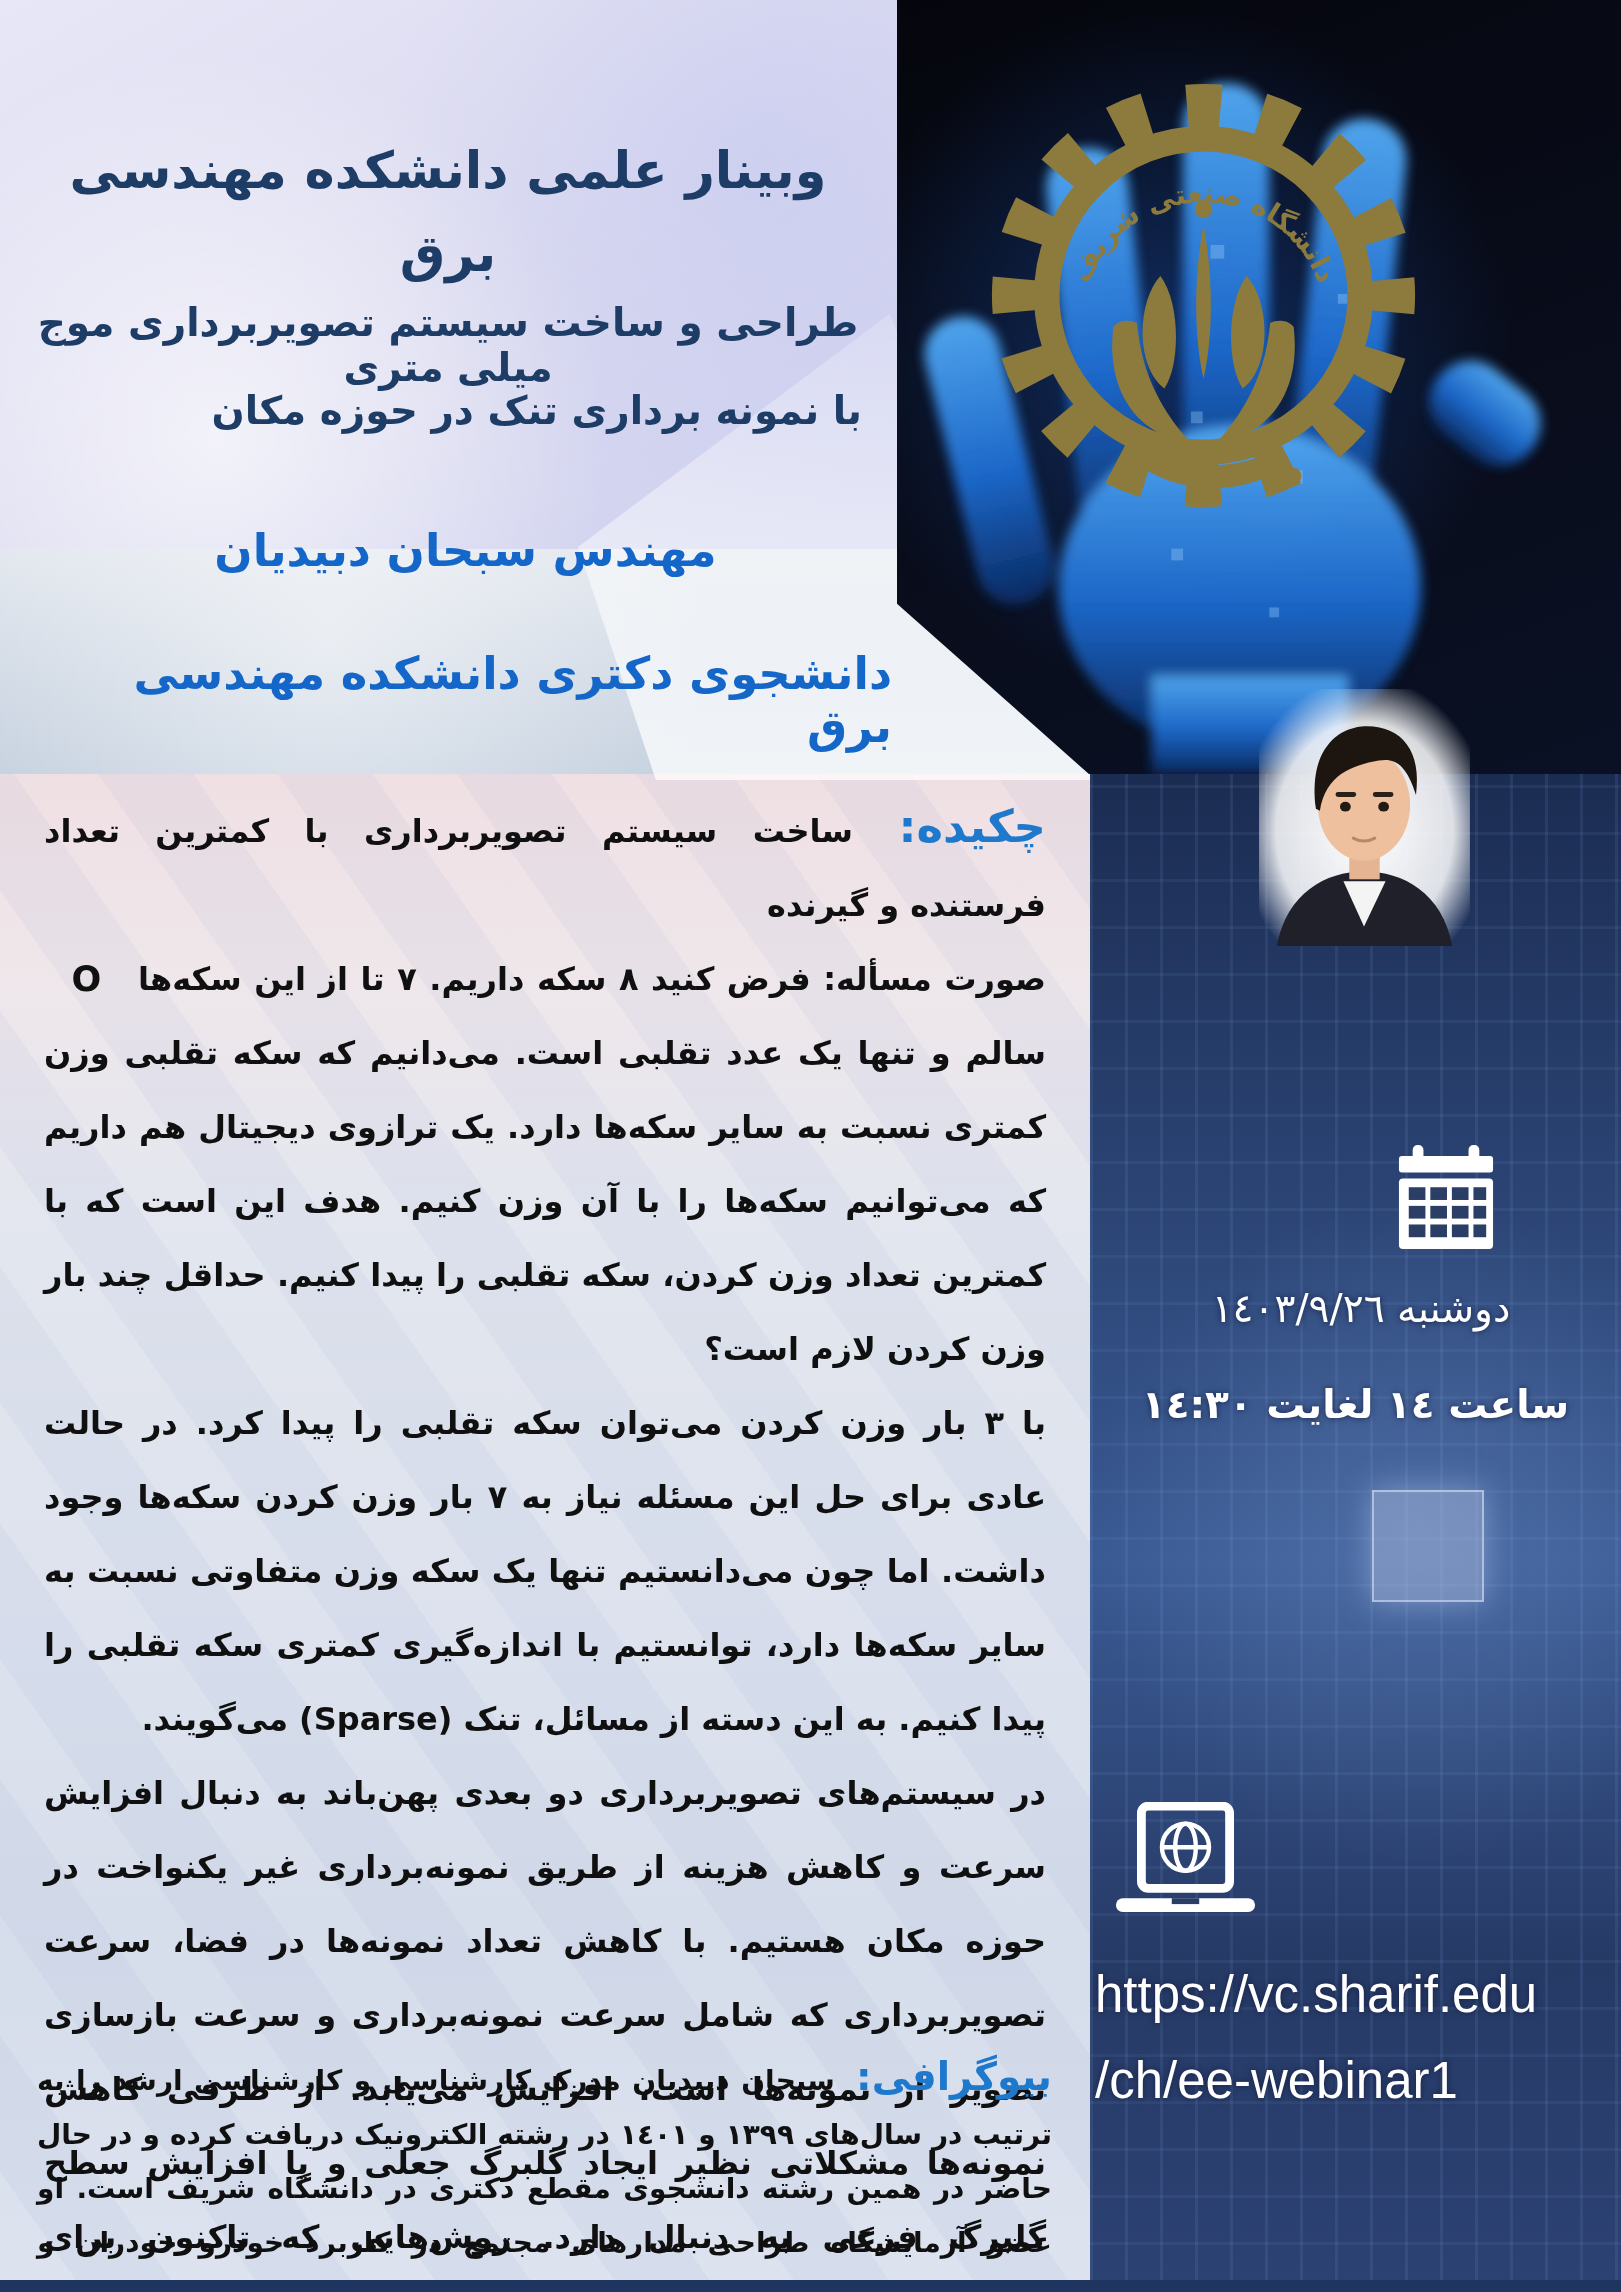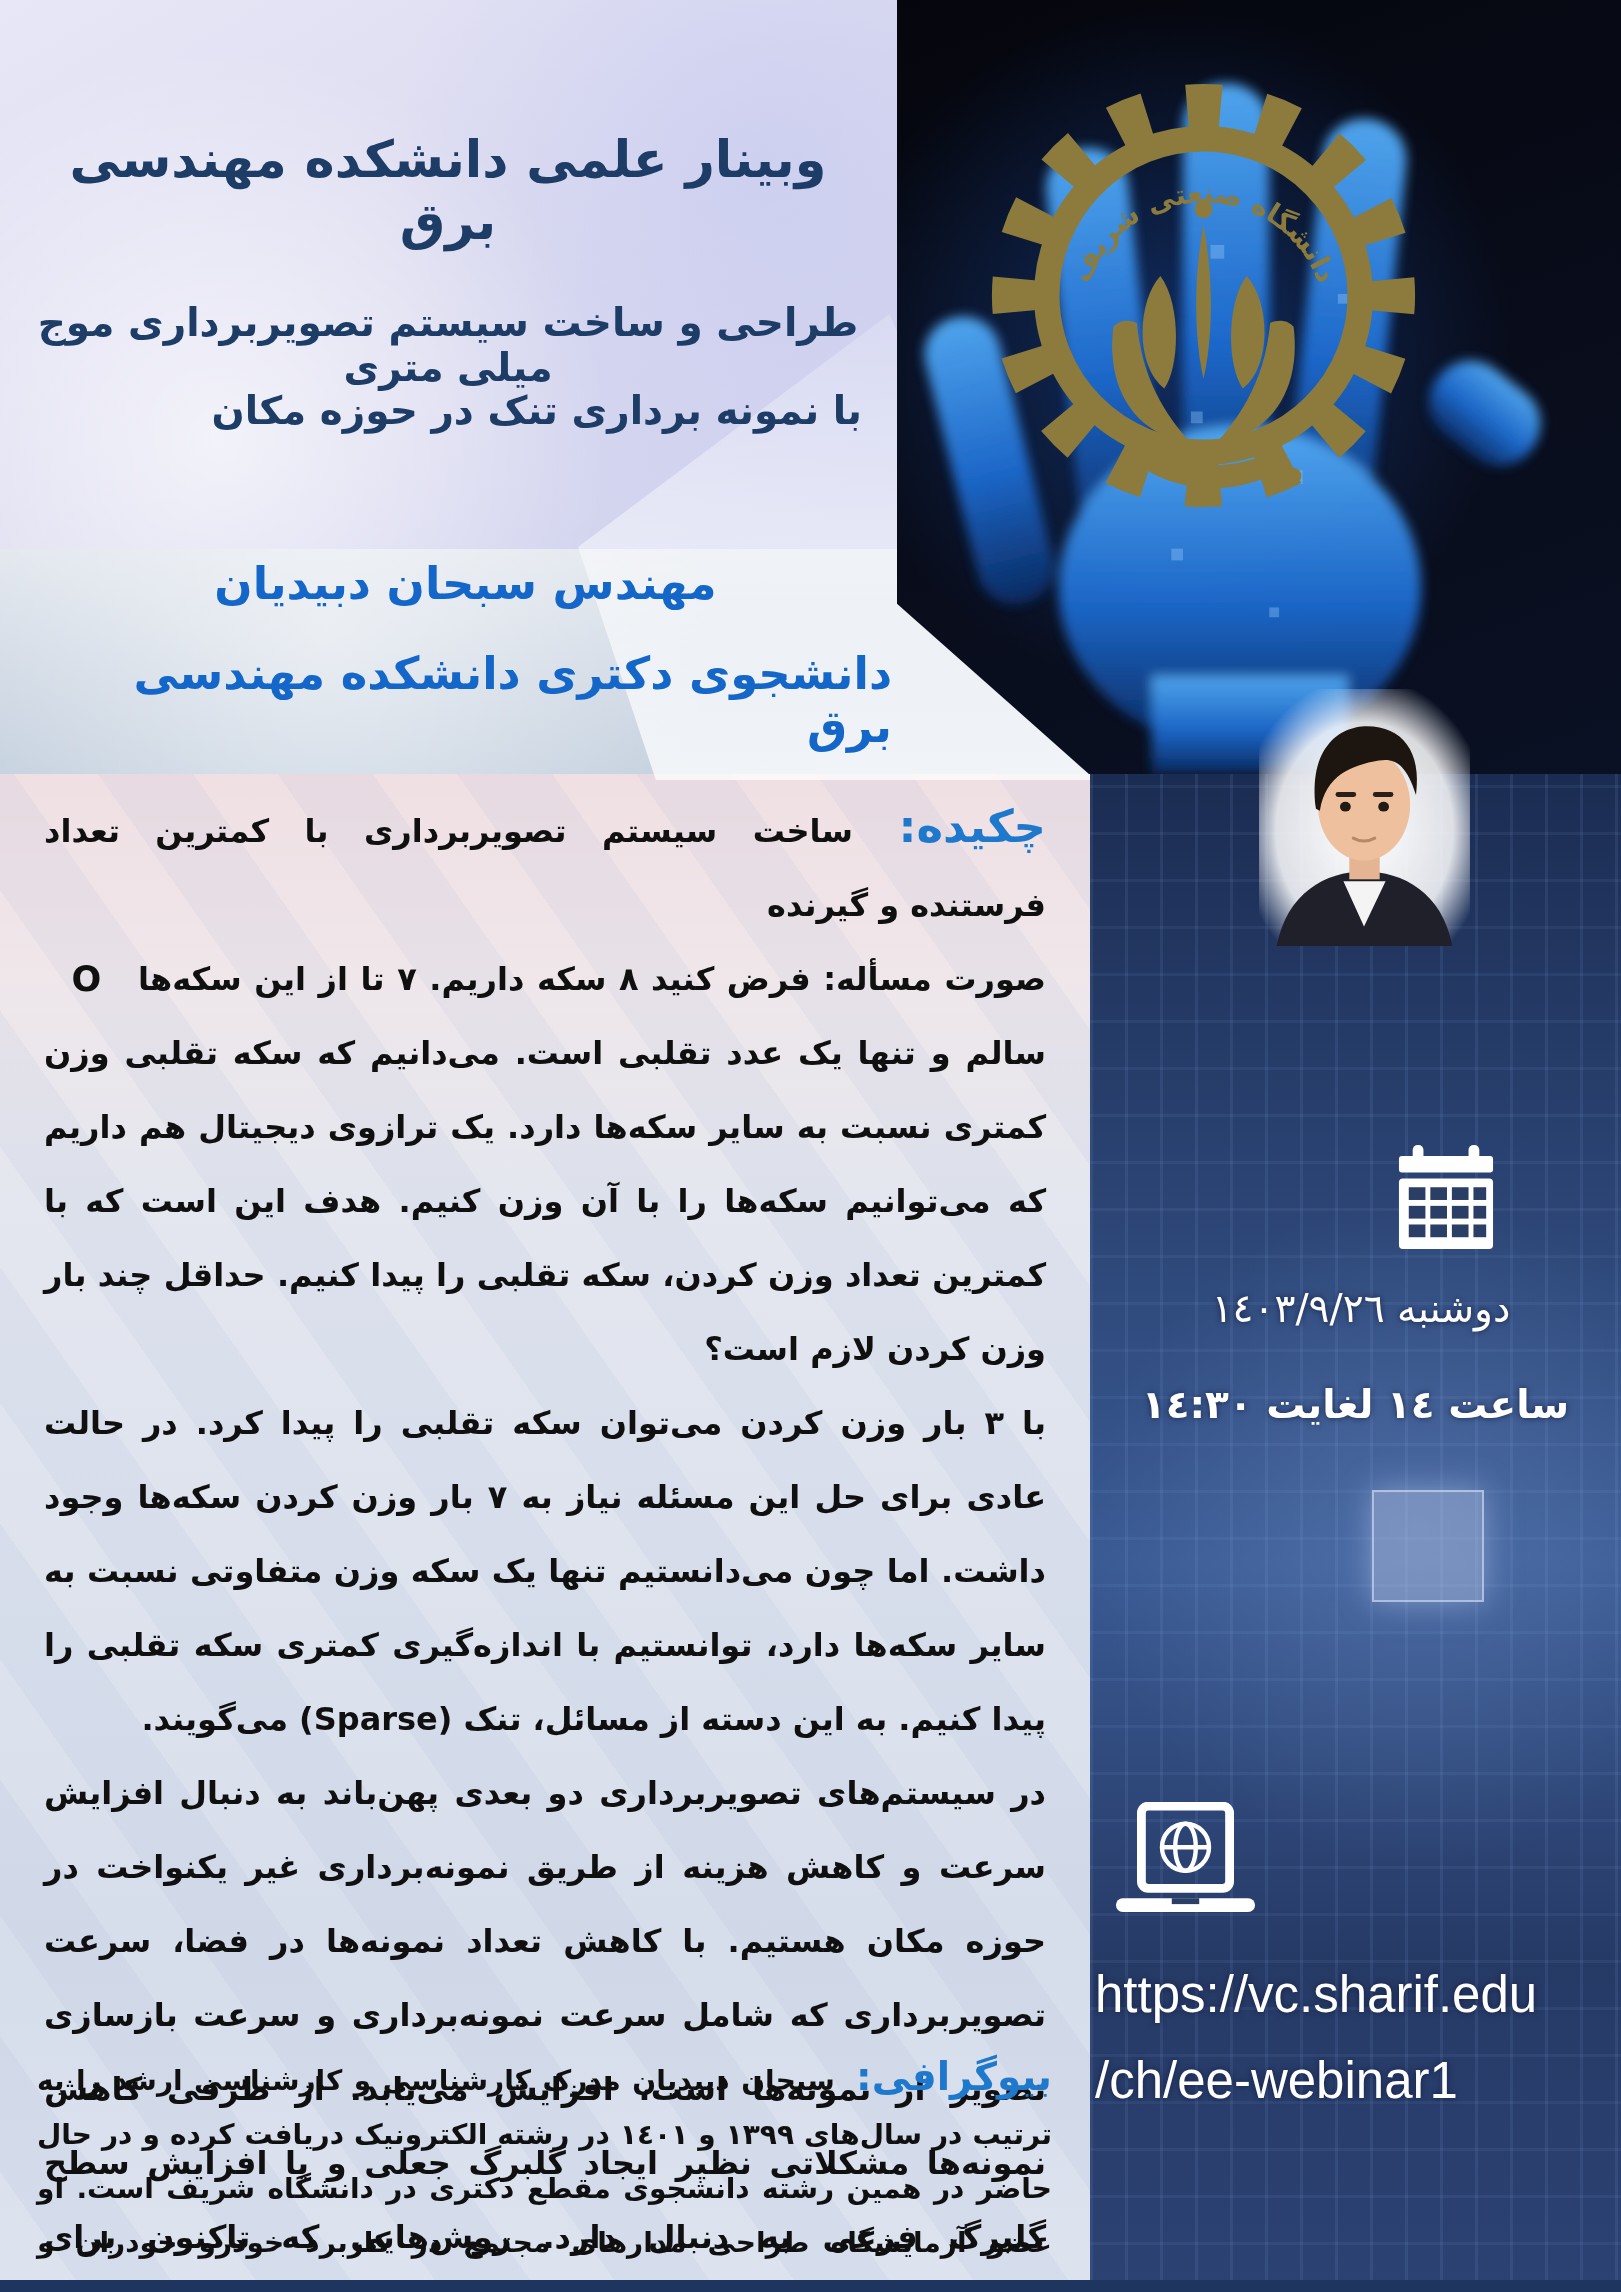--- a/index.html
+++ b/index.html
@@ -45,26 +45,26 @@
       linear-gradient(180deg,#1b2c52 0%, #2b4474 28%, #3a5a94 52%, #263a66 78%, #2c4273 100%);}
   .chip{left:1372px;top:1490px;width:108px;height:108px;z-index:4;border:2.9px solid rgba(220,230,250,.55);
     background:rgba(205,215,240,.35);box-shadow:0 0 29px rgba(180,200,240,.5);}
 
   
   .logo{left:988px;top:80px;width:431px;height:431px;z-index:5;}
   .photo{left:1259px;top:689px;width:211px;height:257px;z-index:6;}
 
   
   .title-block{left:34px;top:129px;width:828px;z-index:5;text-align:center;
-    color:#1d3d66;font-weight:bold;font-size:51px;line-height:62px;direction:rtl;}
+    color:#1d3d66;font-weight:bold;font-size:51px;line-height:83px;direction:rtl;}
   .sub1{left:34px;top:300px;width:828px;z-index:5;text-align:center;color:#1d3d66;
     font-weight:bold;font-size:39px;direction:rtl;}
   .sub2{left:34px;top:388px;width:828px;z-index:5;text-align:right;color:#1d3d66;
     font-weight:bold;font-size:39px;direction:rtl;}
-  .spk-name{left:39px;top:557px;width:853px;z-index:5;text-align:center;color:#1467c8;
+  .spk-name{left:39px;top:524px;width:853px;z-index:5;text-align:center;color:#1467c8;
     font-weight:bold;font-size:45px;direction:rtl;}
   .spk-role{left:39px;top:647px;width:853px;z-index:5;color:#1467c8;
     font-weight:bold;font-size:45px;direction:rtl;}
 
   .abstract-block{left:44px;top:790px;width:1002px;z-index:5;direction:rtl;
     color:#101010;font-weight:bold;font-size:32px;line-height:74px;text-align:justify;}
   .abstract-block p{margin:0;}
   .ab-label{color:#1e78cc;font-size:45px;margin-left:10px;}
   .bullet-o{float:left;width:94px;font-size:35px;color:#101010;text-align:left;padding-left:27.4px;box-sizing:border-box;}
 

